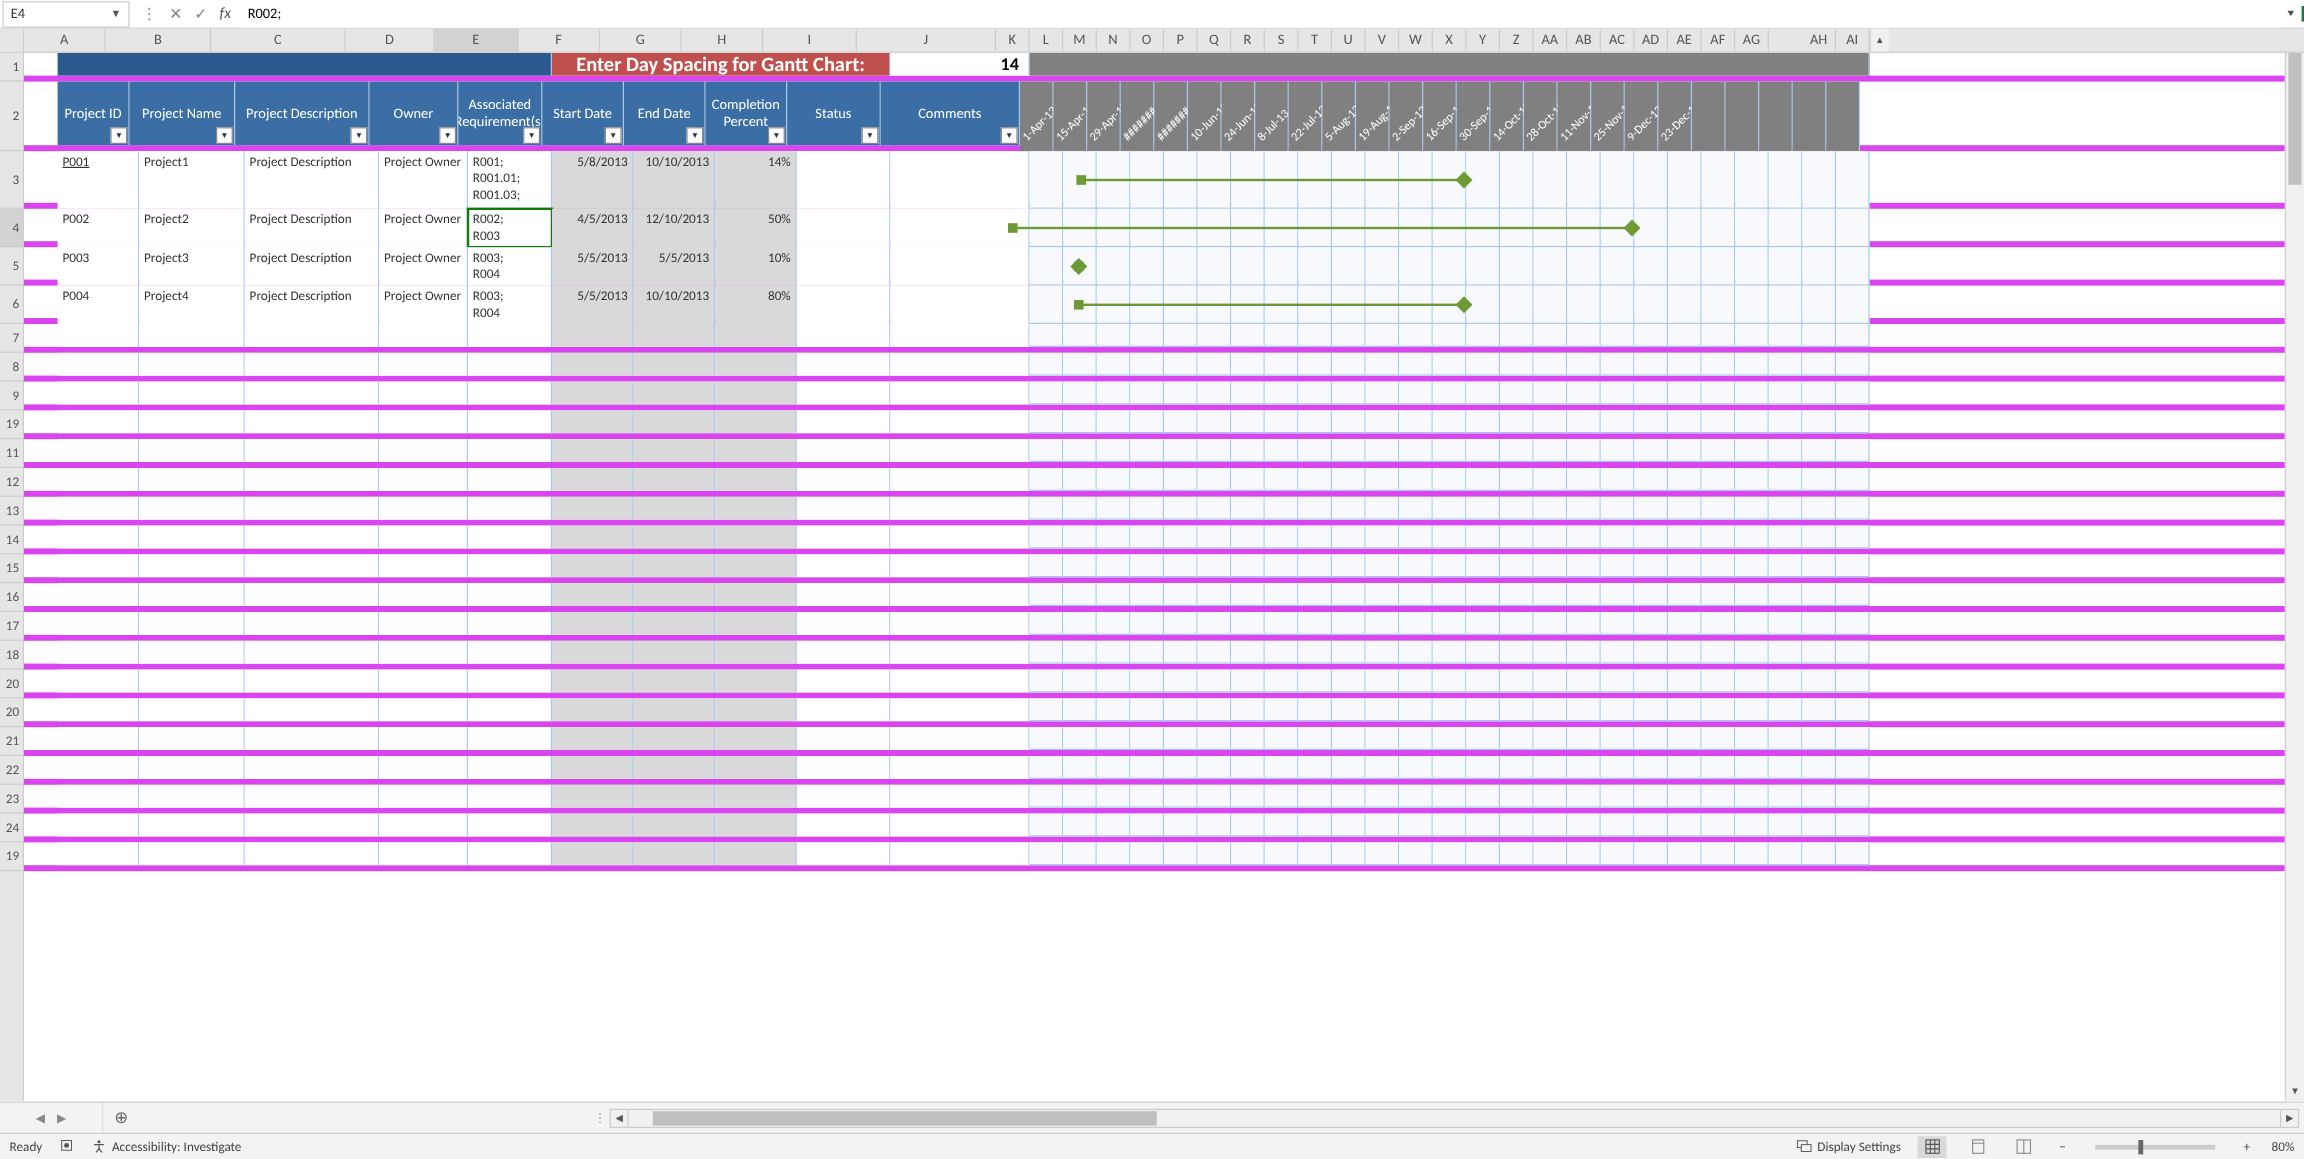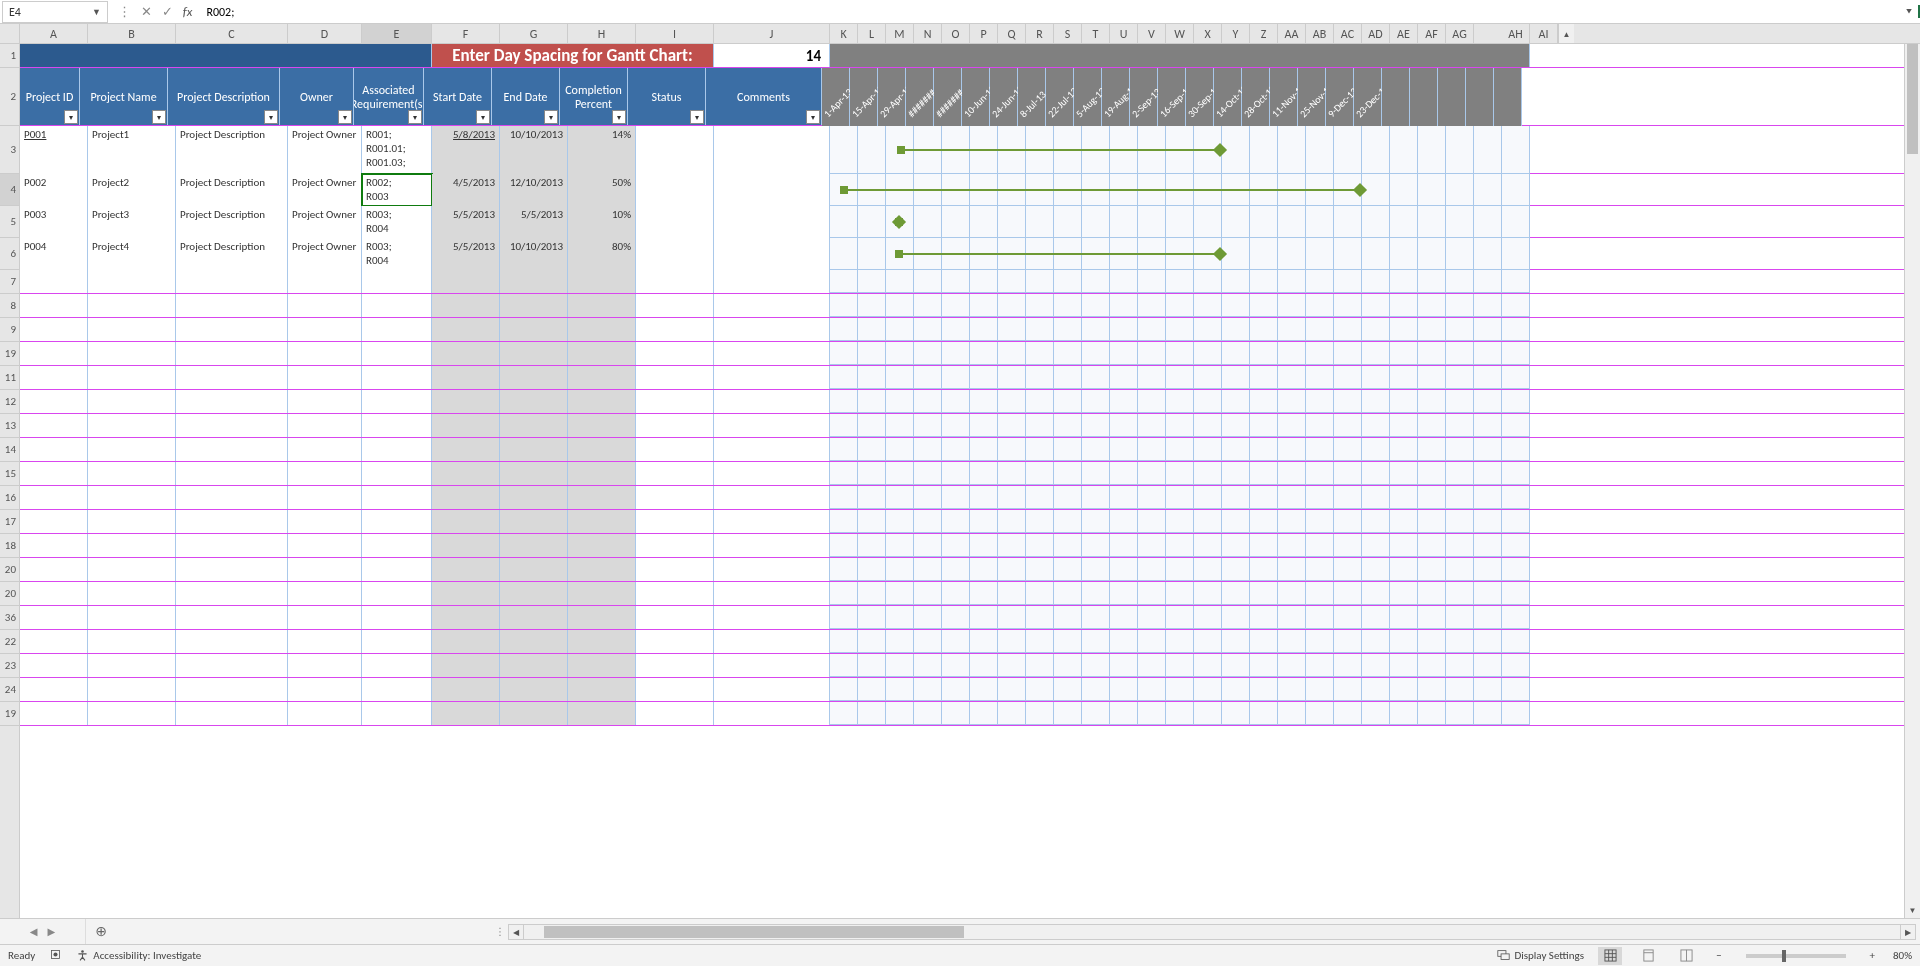--- a/index.html
+++ b/index.html
@@ -24,21 +24,21 @@
 .scroll-arrow-top { width:16px; background:#f0f0f0; display:flex; align-items:center; justify-content:center; font-size:8px; color:#555; border-left:1px solid #ccc;}
 
 
 .grid-wrap { flex:1; display:flex; overflow:hidden; position:relative; }
 .row-headers { width:20px; display:flex; flex-direction:column; background:#e6e6e6; border-right:1px solid #ccc; }
 .rh { border-bottom:1px solid #ccc; font-size:11px; color:#555; display:flex; align-items:center; justify-content:flex-end; padding-right:3px; }
 .rh.sel { background:#d2d2d2; }
 .grid-body { flex:1; position:relative; overflow:hidden; }
 .grid-inner { position:relative; }
 
-.row { display:flex; border-bottom:1px solid #d946ef; }
+.row { display:flex; border-bottom:5px solid #d946ef;padding-left:28px; }
 .cell { border-right:1px solid #a9c8ea; font-size:11px; padding:2px 4px; overflow:hidden; display:flex; align-items:flex-start; }
 .cell.right { justify-content:flex-end; }
 
 
 .row1-label { background:#c0504d; color:#fff; font-weight:bold; font-size:17px; display:flex; align-items:center; justify-content:center; }
 .row1-blue { background:#2c5a8e; }
 .row1-white { background:#fff; color:#000; font-size:15px; font-weight:500; display:flex; align-items:center; justify-content:flex-end; padding-right:8px; }
 .row1-grey { background:#808080; }
 
 
@@ -160,21 +160,21 @@
         <div class="rh" style="height: 24px;">11</div>
         <div class="rh" style="height: 24px;">12</div>
         <div class="rh" style="height: 24px;">13</div>
         <div class="rh" style="height: 24px;">14</div>
         <div class="rh" style="height: 24px;">15</div>
         <div class="rh" style="height: 24px;">16</div>
         <div class="rh" style="height: 24px;">17</div>
         <div class="rh" style="height: 24px;">18</div>
         <div class="rh" style="height: 24px;">20</div>
         <div class="rh" style="height: 24px;">20</div>
-        <div class="rh" style="height: 24px;">36</div>
+        <div class="rh" style="height: 24px;">21</div>
         <div class="rh" style="height: 24px;">22</div>
         <div class="rh" style="height: 24px;">23</div>
         <div class="rh" style="height: 24px;">24</div>
         <div class="rh" style="height: 24px;">19</div>
       </div>
     <div class="grid-body">
       <div class="grid-inner" id="grid-inner">
           <div class="row" style="height: 24px;">
             <div class="cell row1-blue" style="width: 412px;"></div>
             <div class="cell row1-label" style="width: 282px;">Enter Day Spacing for Gantt Chart:</div>
@@ -291,21 +291,21 @@
             <div class="cell hdr-grey" style="width: 28px; height: 58px;"></div>
           </div>
           <div class="row" style="height: 48px;">
             <div class="cell data-cell " style="width: 68px; height: 48px; white-space: pre-wrap; line-height: 14px; text-decoration: underline;">P001</div>
             <div class="cell data-cell " style="width: 88px; height: 48px; white-space: pre-wrap; line-height: 14px;">Project1</div>
             <div class="cell data-cell " style="width: 112px; height: 48px; white-space: pre-wrap; line-height: 14px;">Project Description</div>
             <div class="cell data-cell " style="width: 74px; height: 48px; white-space: pre-wrap; line-height: 14px;">Project Owner</div>
             <div class="cell data-cell " style="width: 70px; height: 48px; white-space: pre-wrap; line-height: 14px;">R001;
 R001.01;
 R001.03;</div>
-            <div class="cell data-cell right shaded" style="width: 68px; height: 48px; white-space: pre-wrap; line-height: 14px; text-decoration: underline;">5/8/2013</div>
+            <div class="cell data-cell right shaded" style="width: 68px; height: 48px; white-space: pre-wrap; line-height: 14px;">5/8/2013</div>
             <div class="cell data-cell right shaded" style="width: 68px; height: 48px; white-space: pre-wrap; line-height: 14px;">10/10/2013</div>
             <div class="cell data-cell right shaded" style="width: 68px; height: 48px; white-space: pre-wrap; line-height: 14px;">14%</div>
             <div class="cell data-cell " style="width: 78px; height: 48px; white-space: pre-wrap; line-height: 14px;"></div>
             <div class="cell data-cell " style="width: 116px; height: 48px; white-space: pre-wrap; line-height: 14px;"></div>
             <div class="gantt-cell" style="width: 28px; height: 48px;"></div>
             <div class="gantt-cell" style="width: 28px; height: 48px;"></div>
             <div class="gantt-cell" style="width: 28px; height: 48px;"></div>
             <div class="gantt-cell" style="width: 28px; height: 48px;"></div>
             <div class="gantt-cell" style="width: 28px; height: 48px;"></div>
             <div class="gantt-cell" style="width: 28px; height: 48px;"></div>

